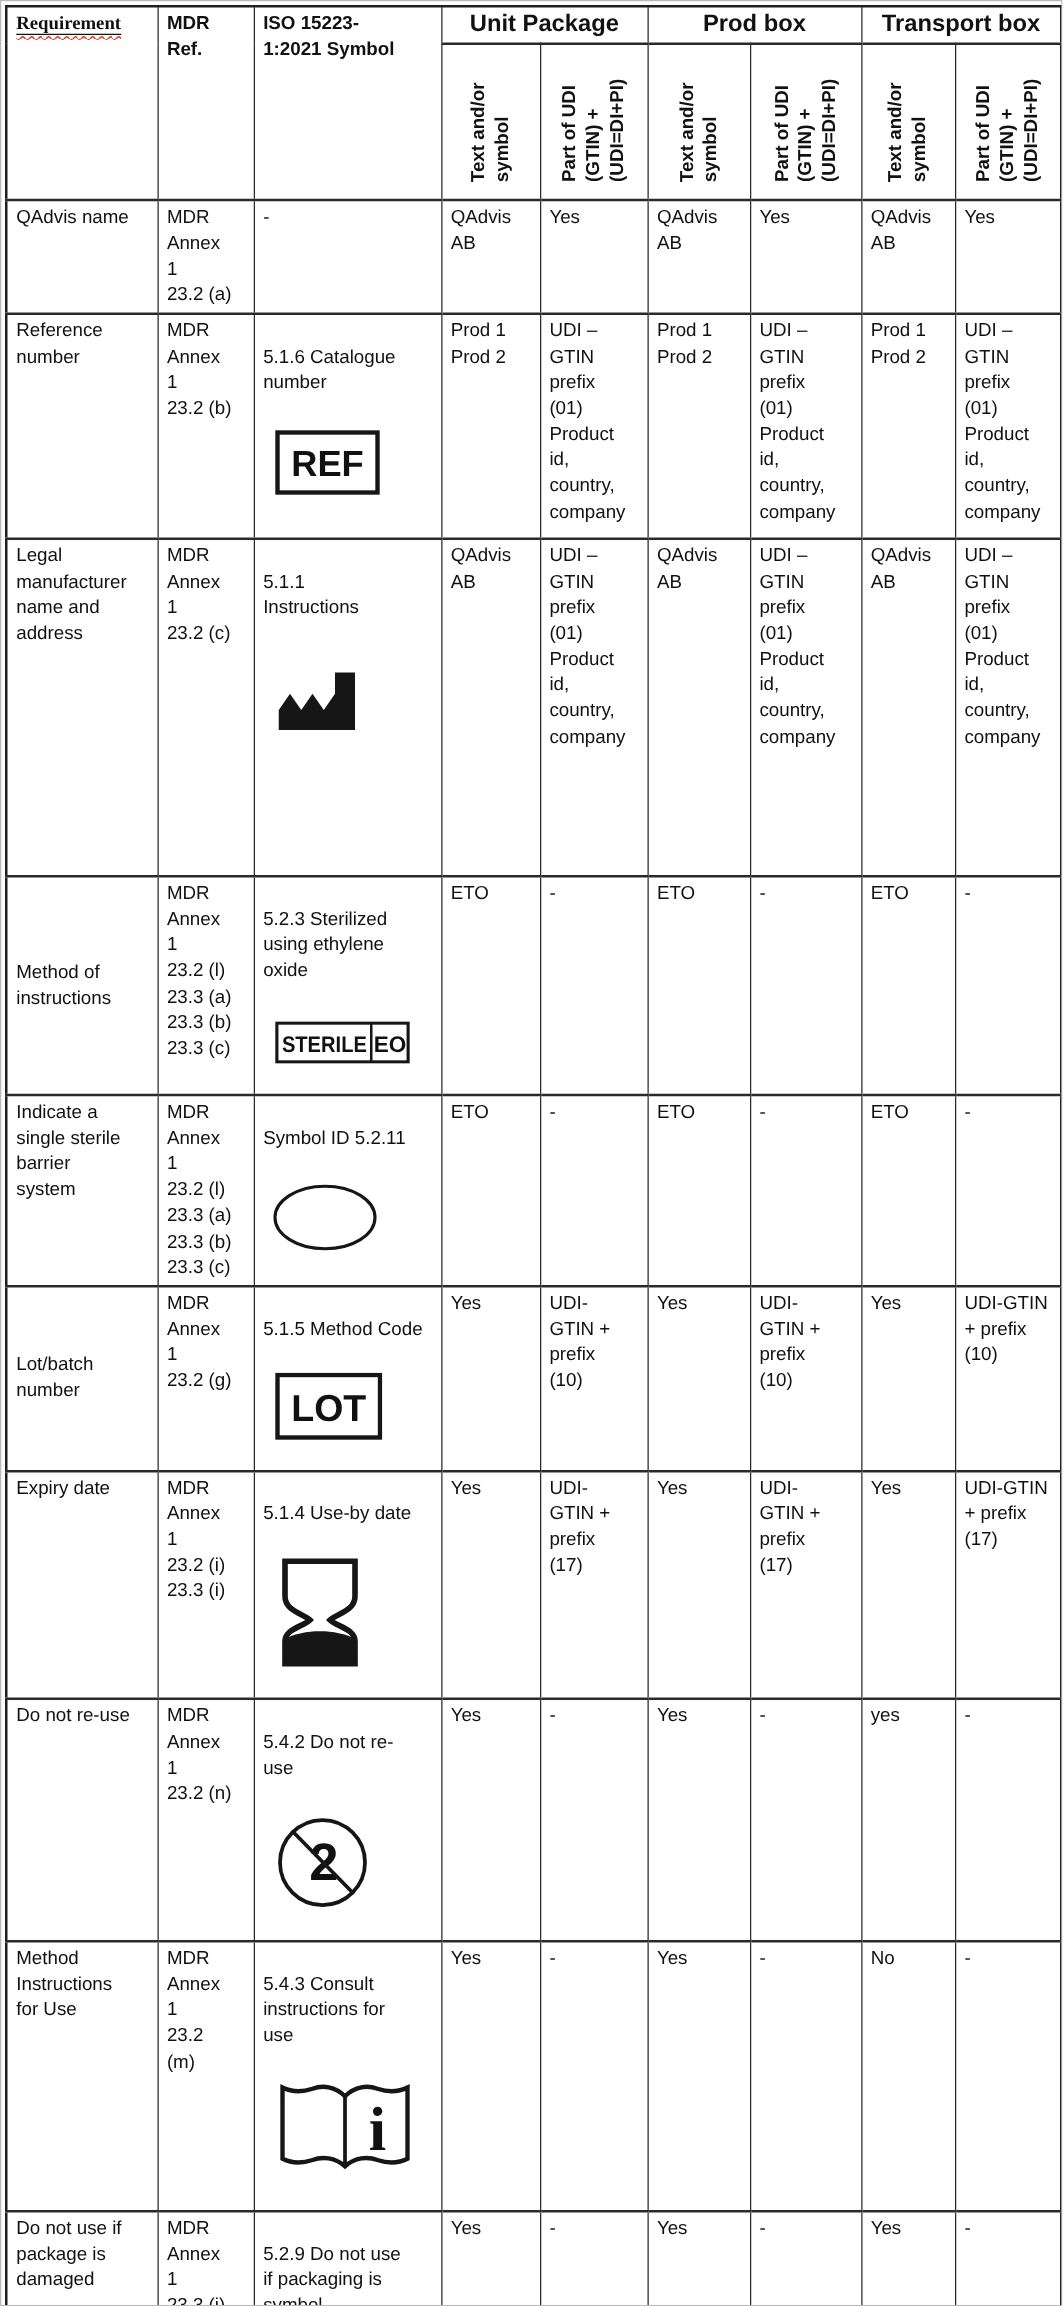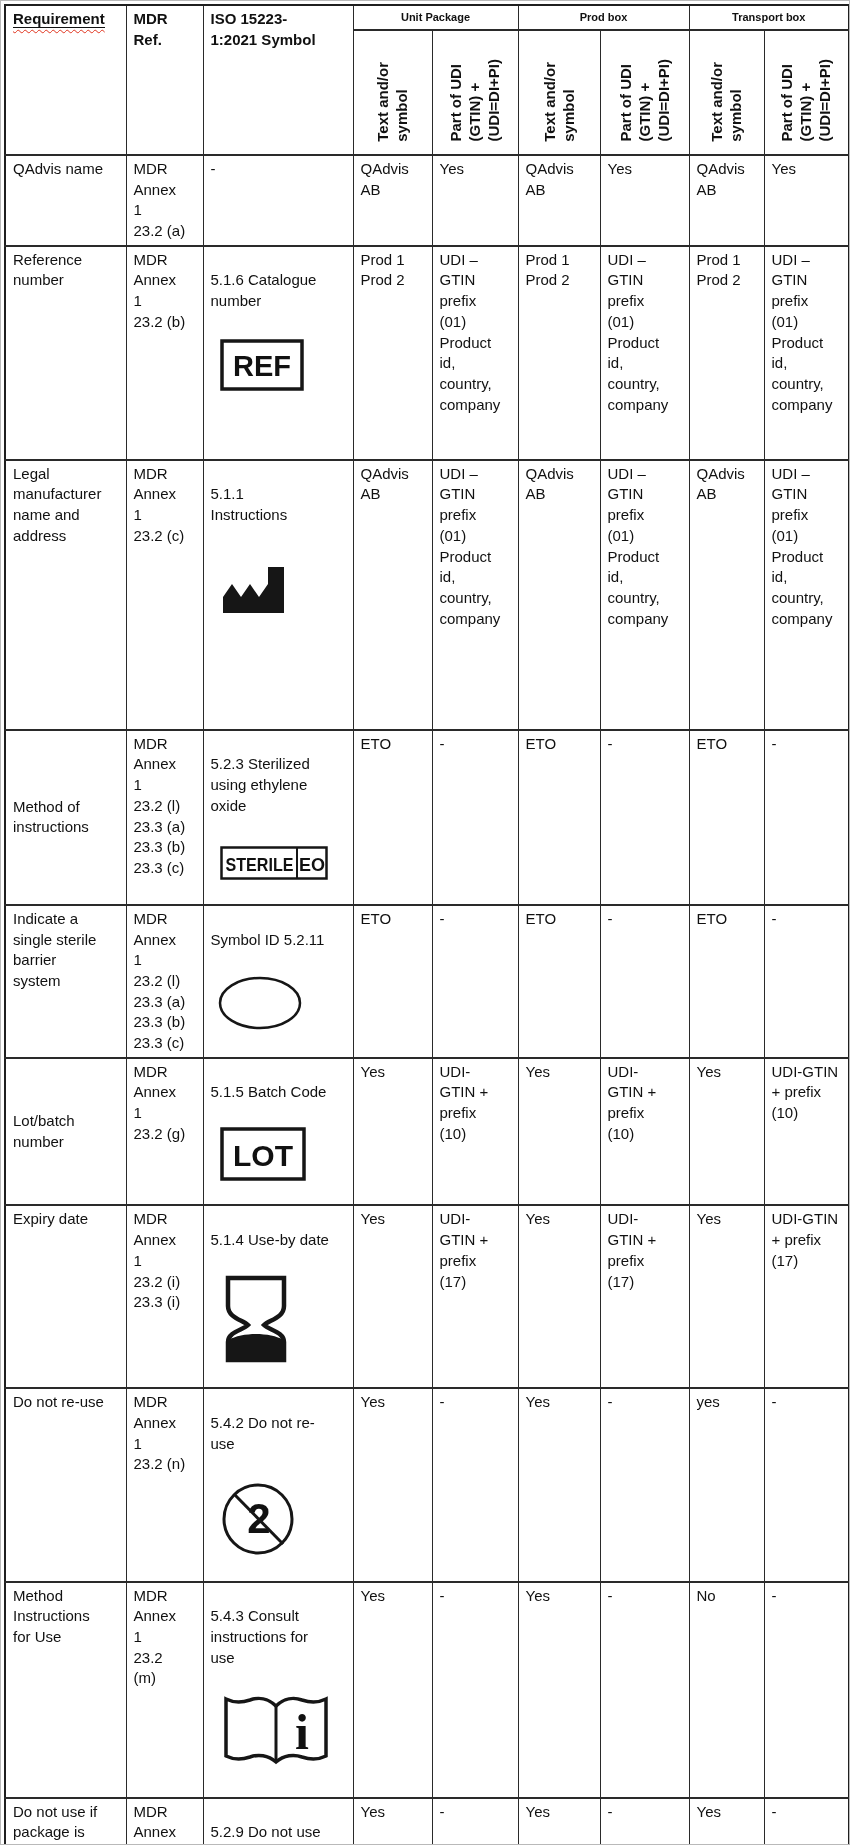--- a/index.html
+++ b/index.html
@@ -30,38 +30,39 @@
     padding:3px 5px 3px 7px;
     font-size:15px;
     line-height:1.38;
     vertical-align:top;
     text-align:left;
     white-space:pre-line;
     overflow:hidden;
   }
   th { font-weight:700; }
   th.hcorner { vertical-align:top; }
-  th.hgroup { text-align:center; vertical-align:middle; padding:1px 2px; font-size:11px;margin-top:48px; }
+  th.hgroup { text-align:center; vertical-align:middle; padding:1px 2px; font-size:19px;margin-top:48px; }
   th.hsub { vertical-align:bottom; text-align:center; padding:4px 2px 7px; }
   .vtext {
     display:inline-block;
     writing-mode:vertical-rl;
     transform:rotate(180deg);
     white-space:pre-line;
     text-align:left;
     line-height:1.28;
     font-weight:700;
     font-size:15px;
     max-height:116px;
   }
   .ul-wavy {
     border-bottom:1.5px solid #111;
     text-decoration:underline wavy #e0341f;
     text-decoration-thickness:1px;
     text-underline-offset:4.5px;
+    font-family:Liberation Serif, serif;
   }
   td.vmid { vertical-align:middle; }
   .cap { margin:0; }
   .sym { display:block; margin:6px 0 0 9px; }
   svg text {
     font-family:"Liberation Sans","DejaVu Sans",sans-serif;
     fill:#111;
   }
   svg text.serif-i { font-family:"Liberation Serif","DejaVu Serif",serif; }
   svg .stroke { stroke:#161616; fill:none; }
@@ -125,21 +126,21 @@
 AB</td>
       <td>Yes</td>
       <td>QAdvis
 AB</td>
       <td>Yes</td>
       <td>QAdvis
 AB</td>
       <td>Yes</td>
     </tr>
 
-    <tr style="height:214px">
+    <tr style="height:180px">
       <td>Reference
 number</td>
       <td>MDR
 Annex
 1
 23.2 (b)</td>
       <td>
         <div class="cap">5.1.6 Catalogue
 number</div>
         <svg class="sym" width="84" height="52" viewBox="0 0 84 52">
@@ -283,21 +284,21 @@
     </tr>
 
     <tr style="height:90px">
       <td class="vmid">Lot/batch
 number</td>
       <td>MDR
 Annex
 1
 23.2 (g)</td>
       <td>
-        <div class="cap">5.1.5 Batch Code</div>
+        <div class="cap">5.1.5 Method Code</div>
         <svg class="sym" style="margin-top:3px" width="86" height="54" viewBox="0 0 86 54">
           <rect class="stroke" x="2" y="2" width="82" height="50" stroke-width="3.5"></rect>
           <text x="43" y="39" text-anchor="middle" font-size="30" font-weight="bold">LOT</text>
         </svg>
       </td>
       <td>Yes</td>
       <td>UDI-
 GTIN +
 prefix
 (10)</td>

